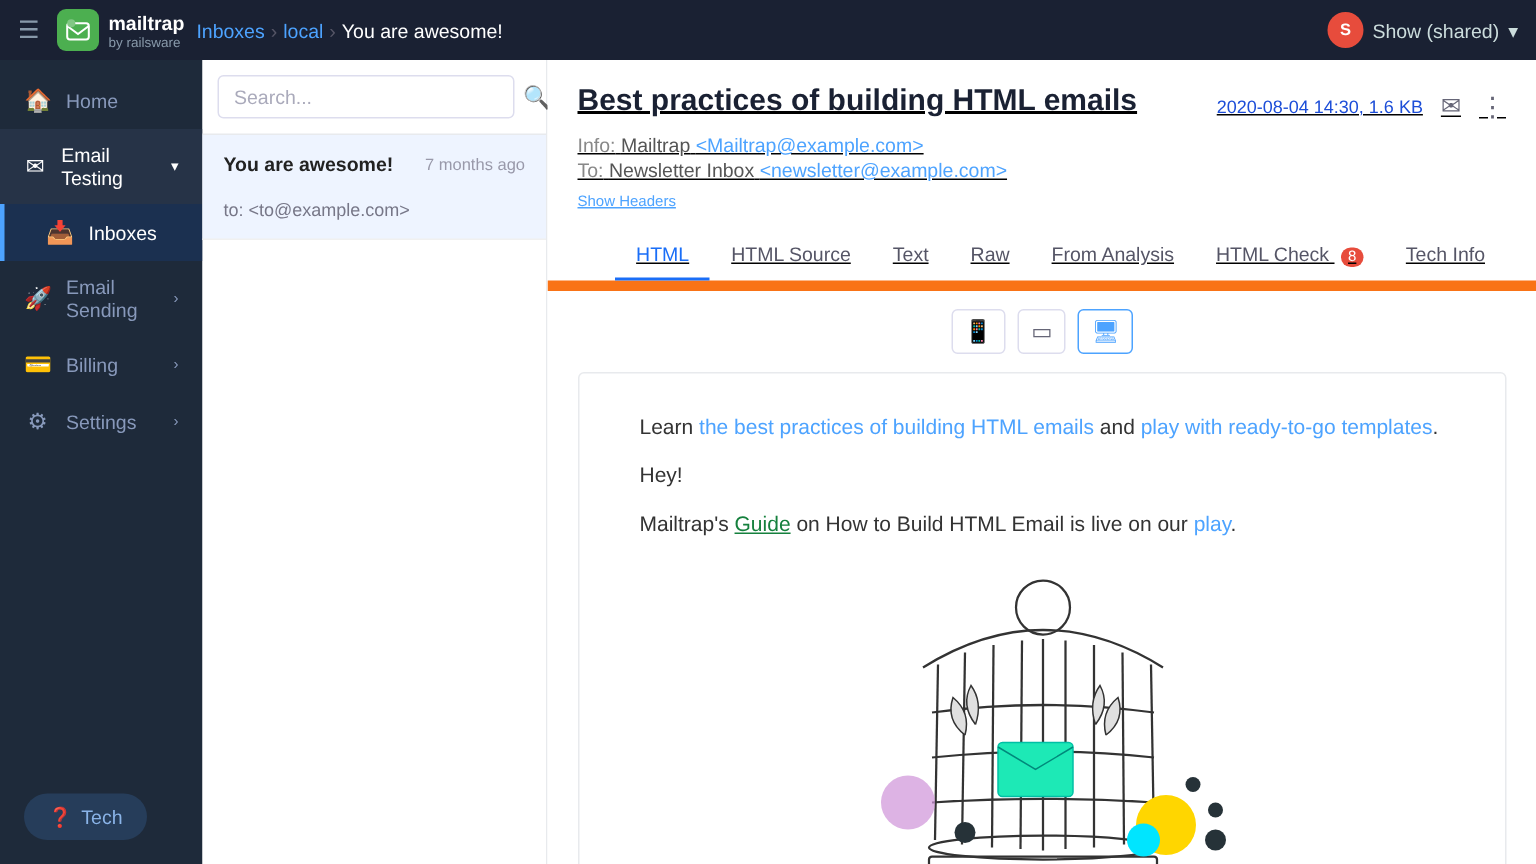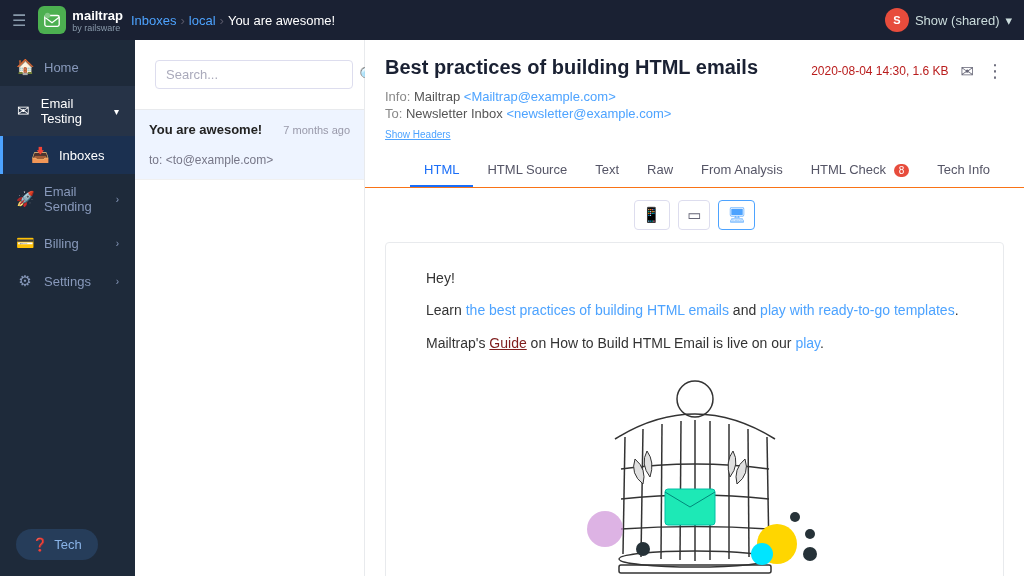--- a/index.html
+++ b/index.html
@@ -33,34 +33,34 @@
     .email-testing-item { display: flex; align-items: center; gap: 10px; padding: 10px 16px; color: #fff; font-size: 13px; cursor: pointer; background: #263347; }
     .email-testing-item .icon { font-size: 15px; width: 18px; text-align: center; }
     .email-testing-item .chevron { margin-left: auto; font-size: 10px; }
     .inboxes-item { display: flex; align-items: center; gap: 10px; padding: 10px 16px 10px 28px; color: #fff; font-size: 13px; cursor: pointer; background: #1b3050; border-left: 3px solid #4da3ff; }
     .inboxes-item .icon { font-size: 15px; width: 18px; text-align: center; }
     .sidebar-footer { padding: 16px; }
     .help-btn { background: #263d5a; color: #8ab4e8; border: none; border-radius: 20px; padding: 8px 16px; font-size: 13px; cursor: pointer; display: flex; align-items: center; gap: 6px; }
 
     
     .inbox-list { width: 230px; background: #fff; border-right: 1px solid #e8eaed; display: flex; flex-direction: column; flex-shrink: 0; }
-    .inbox-search { padding: 20px; border-bottom: 1px solid #e8eaed; display: flex; align-items: center; gap: 6px; }
+    .inbox-search { padding: 10px; border-bottom: 1px solid #e8eaed; display: flex; align-items: center; gap: 6px; }
     .inbox-search input { flex: 1; border: 1px solid #dde; border-radius: 4px; padding: 6px 10px; font-size: 13px; color: #333; outline: none; }
     .inbox-search input::placeholder { color: #aab; }
     .inbox-toolbar { display: flex; align-items: center; gap: 8px; color: #889; }
     .inbox-toolbar span { cursor: pointer; font-size: 15px; }
     .inbox-mail-item { padding: 12px 14px; border-bottom: 1px solid #f0f0f0; cursor: pointer; background: #eef4ff; }
     .inbox-mail-item .subject { font-weight: 600; font-size: 13px; color: #222; }
     .inbox-mail-item .to { font-size: 12px; color: #778; margin-top: 16px; }
     .inbox-mail-item .time { font-size: 11px; color: #99a; margin-top: 2px; text-align: right; }
     .inbox-mail-meta { display: flex; justify-content: space-between; align-items: flex-start; }
 
     
     .email-detail { flex: 1; display: flex; flex-direction: column; overflow: hidden; background: #fff; }
-    .email-header { padding: 16px 20px 0; border-bottom: 1px solid #f97316; }
+    .email-header { padding: 16px 20px 0; border-bottom: 7px solid #f97316; text-decoration: underline; }
     .email-title { font-size: 20px; font-weight: 600; color: #1a2133; margin-bottom: 10px; }
     .email-meta { font-size: 13px; color: #555; margin-bottom: 2px; }
     .email-meta span.label { color: #888; }
     .email-meta a { color: #4da3ff; text-decoration: none; }
     .show-headers { color: #4da3ff; font-size: 10px; cursor: pointer; margin: 6px 0; display: inline-block; }
     .email-tabs { display: flex; gap: 0; margin-top: 8px; justify-content: flex-end; }
     .tab { padding: 8px 14px; font-size: 13px; color: #556; cursor: pointer; border-bottom: 2px solid transparent; white-space: nowrap; }
     .tab.active { color: #1a6ef7; border-bottom: 2px solid #1a6ef7; font-weight: 500; }
     .tab-badge { background: #e74c3c; color: #fff; border-radius: 10px; font-size: 10px; padding: 1px 5px; margin-left: 4px; }
 
@@ -176,21 +176,21 @@
             <a href="#">&lt;Mailtrap@example.com&gt;</a>
           </div>
           <div class="email-meta">
             <span class="label">To:</span>
             <span>Newsletter Inbox</span>
             <a href="#">&lt;newsletter@example.com&gt;</a>
           </div>
           <a href="#" class="show-headers">Show Headers</a>
         </div>
         <div style="display:flex; align-items:center; gap:12px; padding-top:4px;">
-          <span style="font-size:12px;color:#b91c1c;">2020-08-04 14:30, 1.6 KB</span>
+          <span style="font-size:12px;color:#1d4ed8;">2020-08-04 14:30, 1.6 KB</span>
           <span style="color:#667;font-size:16px;cursor:pointer;">✉</span>
           <span style="color:#667;font-size:18px;cursor:pointer;">⋮</span>
         </div>
       </div>
       <div class="email-tabs">
         <div class="tab active">HTML</div>
         <div class="tab">HTML Source</div>
         <div class="tab">Text</div>
         <div class="tab">Raw</div>
         <div class="tab">From Analysis</div>
@@ -199,26 +199,26 @@
       </div>
     </div>
 
     <div class="email-content">
       <div class="view-toggle">
         <button title="Mobile view">📱</button>
         <button title="Tablet view">▭</button>
         <button title="Desktop view" style="border-color:#4da3ff;color:#4da3ff;">🖥</button>
       </div>
       <div class="email-preview">
-        <p>Hey!</p>
         <p>
           Learn <a href="#" style="color:#4da3ff;">the best practices of building HTML emails</a> and <a href="#" style="color:#4da3ff;">play with ready-to-go templates</a>.
         </p>
+        <p>Hey!</p>
         <p>
-          Mailtrap's <a href="#" style="color:#7f1d1d;text-decoration:underline;">Guide</a> on How to Build HTML Email is live on our <a href="#" style="color:#4da3ff;">play</a>.
+          Mailtrap's <a href="#" style="color:#15803d;text-decoration:underline;">Guide</a> on How to Build HTML Email is live on our <a href="#" style="color:#4da3ff;">play</a>.
         </p>
 
         <div class="cage-illustration">
           <svg width="280" height="220" viewBox="0 0 280 220" fill="none" xmlns="http://www.w3.org/2000/svg">
 
             <circle cx="140" cy="30" r="18" stroke="#333" stroke-width="1.5" fill="none"></circle>
 
             <path d="M60 70 Q140 20 220 70" stroke="#333" stroke-width="1.5" fill="none"></path>
 
             <line x1="70" y1="68" x2="68" y2="185" stroke="#333" stroke-width="1.5"></line>

